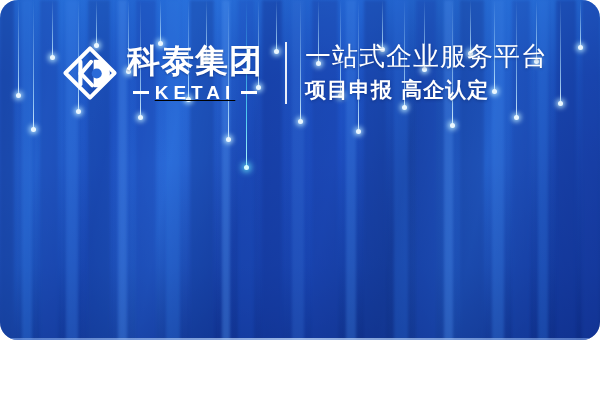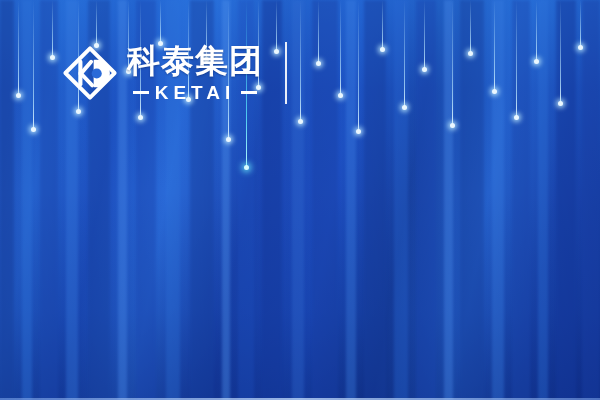--- a/index.html
+++ b/index.html
@@ -3,40 +3,41 @@
 <meta charset="utf-8">
 <style>
   * { margin:0; padding:0; box-sizing:border-box; }
   html, body {
     width:600px; height:400px;
     overflow:hidden;
     font-family:"Liberation Sans", sans-serif;
   }
   #banner {
     position:relative;
-    width:600px; height:400px;
+    width:600px; height:340px;
     overflow:hidden;
     background:
       linear-gradient(180deg,
         rgba(40,120,225,0.55) 0%,
         rgba(30,95,205,0.30) 22%,
         rgba(12,50,150,0.00) 48%,
         rgba(8,35,120,0.22) 78%,
         rgba(6,28,105,0.45) 100%),
       linear-gradient(100deg,
         #1b46ad 0%,
         #2460cc 10%,
         #1d4fbe 20%,
         #2a6ad8 30%,
         #1a45b0 42%,
         #1d4ec0 55%,
         #17409f 66%,
         #2561cc 78%,
         #1a46ae 88%,
         #14389c 100%);
+    border-radius: 18px;
   }
   
   .streaks {
     position:absolute; inset:0;
     background-image:
       linear-gradient(90deg, transparent 0%, transparent 100%);
     pointer-events:none;
   }
   .vbar {
     position:absolute; top:0; bottom:0;
@@ -73,21 +74,21 @@
   .logo-words { margin-left:9px; }
   .logo-cn {
     display:block;
     font-size:33px; font-weight:bold; line-height:1;
     color:#ffffff; letter-spacing:1px;
     font-family:"DejaVu Sans", sans-serif;
     text-shadow:0 1px 2px rgba(0,20,70,0.35);
   }
   .logo-en-row {
     display:flex; align-items:center; justify-content:center;
-    margin-top:6px; gap:6px;
+    margin-top:6px; gap:6px;text-decoration:underline;
   }
   .dash { display:block; width:16px; height:3px; background:#fff; }
   .logo-en {
     font-size:19px; font-weight:bold; color:#fff;
     letter-spacing:5px; line-height:1;
     font-family:"Liberation Sans", sans-serif;
   }
   .divider {
     width:2px; height:62px;
     background:rgba(255,255,255,0.9);
@@ -198,18 +199,22 @@
         <span class="logo-en-row">
           <i class="dash"></i>
           <span class="logo-en">KETAI</span>
           <i class="dash"></i>
         </span>
       </div>
     </div>
 
     <i class="divider"></i>
 
+    <div class="tagline">
+      <div class="tag-main">一站式企业服务平台</div>
+      <div class="tag-sub">项目申报 高企认定</div>
+    </div>
 
   </div>
 
 
   <div class="bottom-line"></div>
 </div>
 
 </body></html>

